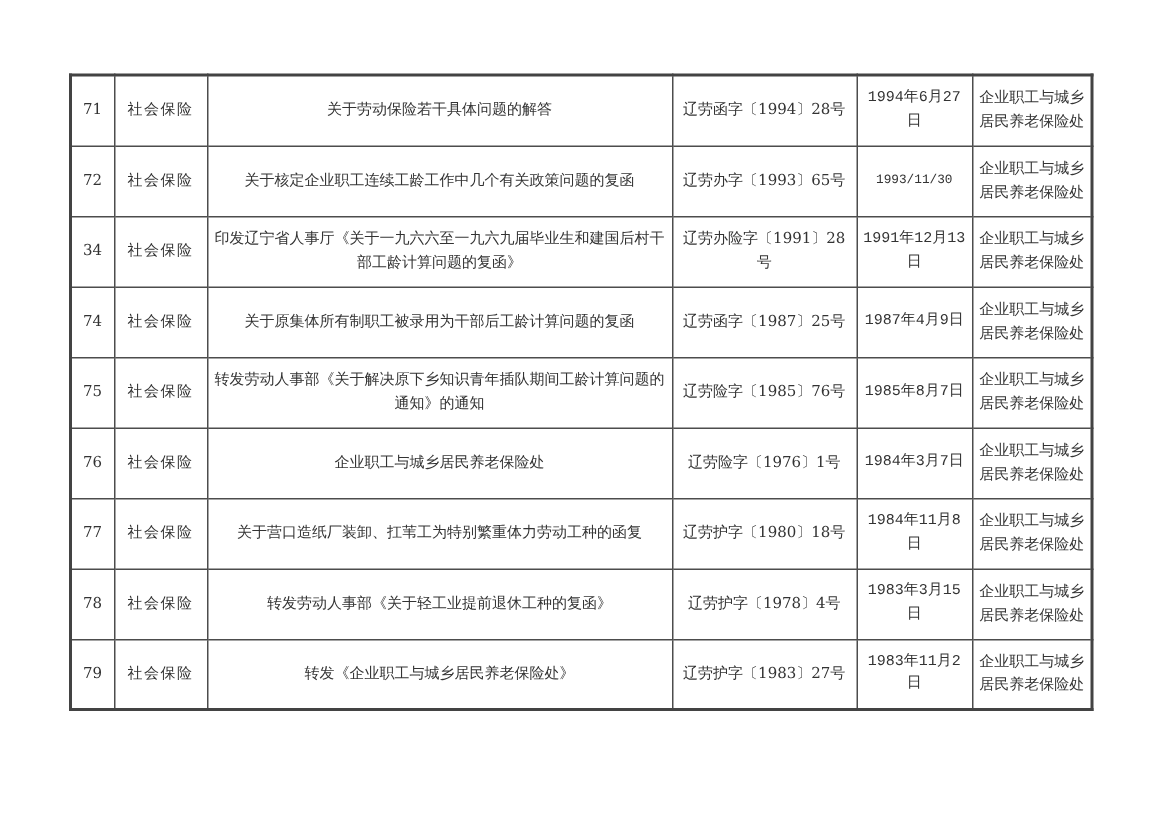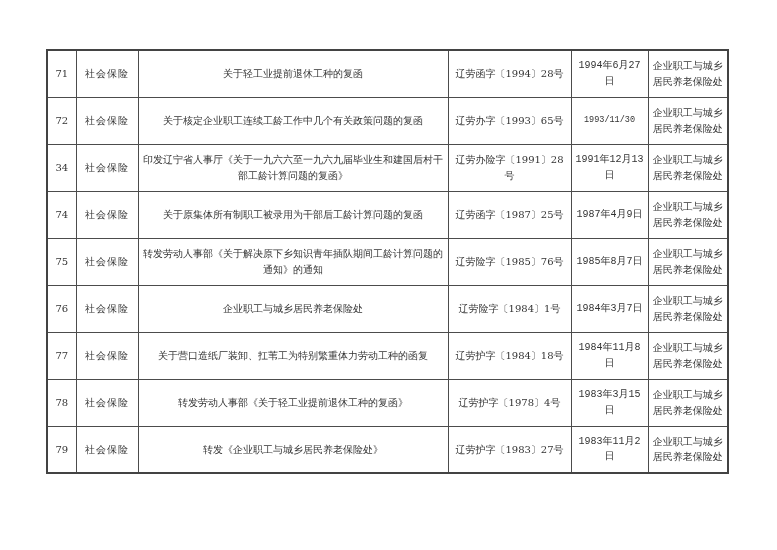--- a/index.html
+++ b/index.html
@@ -58,21 +58,21 @@
       <col style="width:310px">
       <col style="width:123px">
       <col style="width:77px">
       <col style="width:80px">
     </colgroup>
     <tbody>
 
         <tr>
           <td class="col-serial">71</td>
           <td class="col-category">社会保险</td>
-          <td class="col-title">关于轻工业提前退休工种的复函</td>
+          <td class="col-title">关于劳动保险若干具体问题的解答</td>
           <td class="col-doc">辽劳函字〔1994〕28号</td>
           <td class="col-date">1994年6月27日</td>
           <td class="col-dept">企业职工与城乡居民养老保险处</td>
         </tr>
 
         <tr>
           <td class="col-serial">72</td>
           <td class="col-category">社会保险</td>
           <td class="col-title">关于核定企业职工连续工龄工作中几个有关政策问题的复函</td>
           <td class="col-doc">辽劳办字〔1993〕65号</td>
@@ -104,30 +104,30 @@
           <td class="col-title">转发劳动人事部《关于解决原下乡知识青年插队期间工龄计算问题的通知》的通知</td>
           <td class="col-doc">辽劳险字〔1985〕76号</td>
           <td class="col-date">1985年8月7日</td>
           <td class="col-dept">企业职工与城乡居民养老保险处</td>
         </tr>
 
         <tr>
           <td class="col-serial">76</td>
           <td class="col-category">社会保险</td>
           <td class="col-title">企业职工与城乡居民养老保险处</td>
-          <td class="col-doc">辽劳险字〔1984〕1号</td>
+          <td class="col-doc">辽劳险字〔1976〕1号</td>
           <td class="col-date">1984年3月7日</td>
           <td class="col-dept">企业职工与城乡居民养老保险处</td>
         </tr>
 
         <tr>
           <td class="col-serial">77</td>
           <td class="col-category">社会保险</td>
           <td class="col-title">关于营口造纸厂装卸、扛苇工为特别繁重体力劳动工种的函复</td>
-          <td class="col-doc">辽劳护字〔1984〕18号</td>
+          <td class="col-doc">辽劳护字〔1980〕18号</td>
           <td class="col-date">1984年11月8日</td>
           <td class="col-dept">企业职工与城乡居民养老保险处</td>
         </tr>
 
         <tr>
           <td class="col-serial">78</td>
           <td class="col-category">社会保险</td>
           <td class="col-title">转发劳动人事部《关于轻工业提前退休工种的复函》</td>
           <td class="col-doc">辽劳护字〔1978〕4号</td>
           <td class="col-date">1983年3月15日</td>

